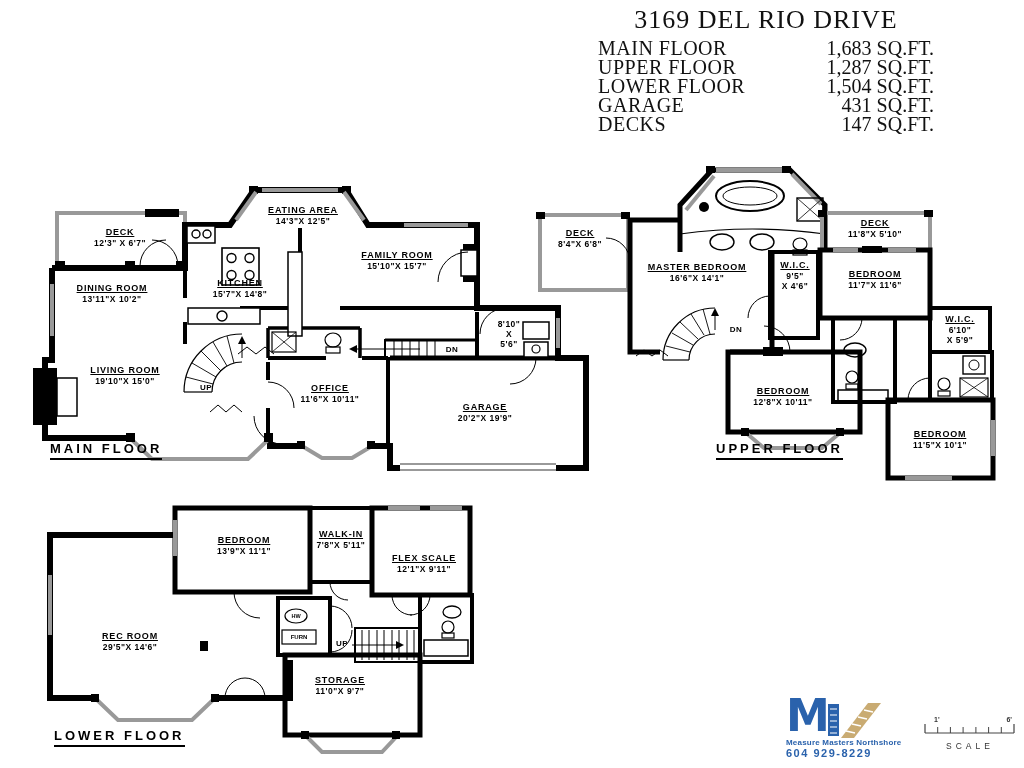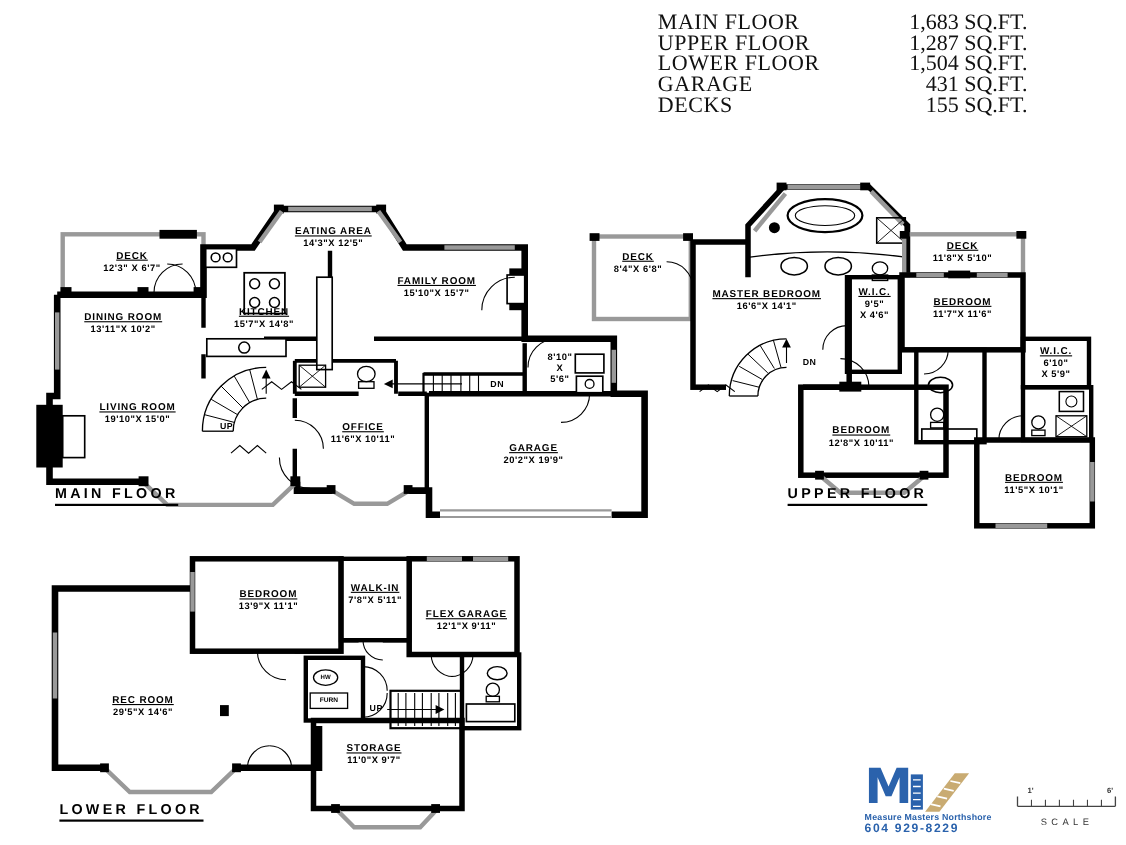--- a/index.html
+++ b/index.html
@@ -344,41 +344,42 @@
         <path d="M430,595 a20,20 0 0 1 -20,20"></path>
         <path d="M330,606 a22,22 0 0 1 22,22"></path>
         <path d="M330,652 a22,22 0 0 0 22,-22"></path>
         <path d="M225,698 a20,20 0 0 1 20,-20"></path>
         <path d="M265,698 a20,20 0 0 0 -20,-20"></path>
       </g>
     </g>
   </svg>
 
   <div class="title-block">
+    <div class="addr">3169 DEL RIO DRIVE</div>
     <table class="areas">
       <tbody>
           <tr>
         <td class="al">MAIN FLOOR</td>
         <td class="av">1,683 SQ.FT.</td>
           </tr>
       <tr>
         <td class="al">UPPER FLOOR</td>
         <td class="av">1,287 SQ.FT.</td>
           </tr>
       <tr>
         <td class="al">LOWER FLOOR</td>
         <td class="av">1,504 SQ.FT.</td>
           </tr>
       <tr>
         <td class="al">GARAGE</td>
         <td class="av">431 SQ.FT.</td>
           </tr>
       <tr>
         <td class="al">DECKS</td>
-        <td class="av">155 SQ.FT.</td>
+        <td class="av">147 SQ.FT.</td>
           </tr>
     </tbody>
       </table>
   </div>
 
   <div class="rl" style="left:120px;top:227px">
     <div class="nm">DECK</div>
     <div class="dm">12'3" X  6'7"</div>
     </div>
   <div class="rl" style="left:112px;top:283px">
@@ -457,21 +458,21 @@
 
   <div class="rl" style="left:244px;top:535px">
     <div class="nm">BEDROOM</div>
     <div class="dm">13'9"X  11'1"</div>
     </div>
   <div class="rl" style="left:341px;top:529px">
     <div class="nm">WALK-IN</div>
     <div class="dm">7'8"X  5'11"</div>
     </div>
   <div class="rl" style="left:424px;top:553px">
-    <div class="nm">FLEX GARAGE</div>
+    <div class="nm">FLEX SCALE</div>
     <div class="dm">12'1"X  9'11"</div>
     </div>
   <div class="rl" style="left:130px;top:631px">
     <div class="nm">REC  ROOM</div>
     <div class="dm">29'5"X  14'6"</div>
     </div>
   <div class="rl" style="left:340px;top:675px">
     <div class="nm">STORAGE</div>
     <div class="dm">11'0"X  9'7"</div>
     </div>

